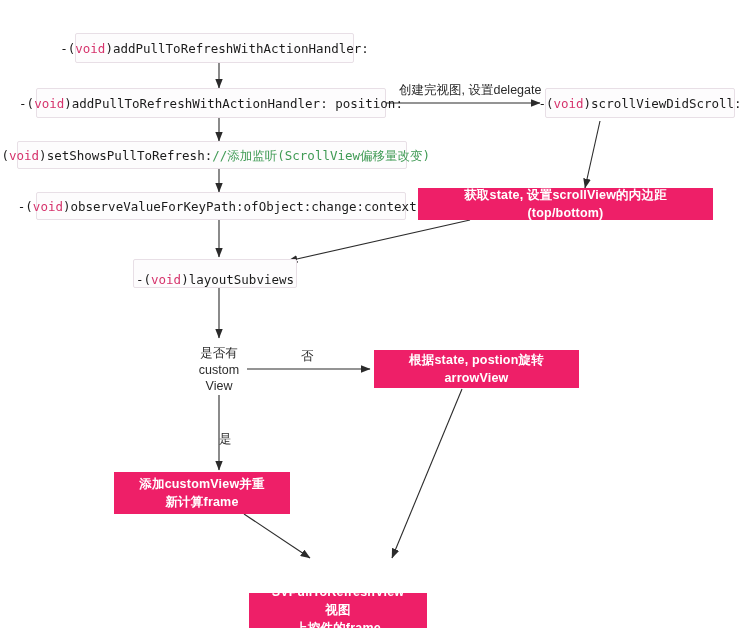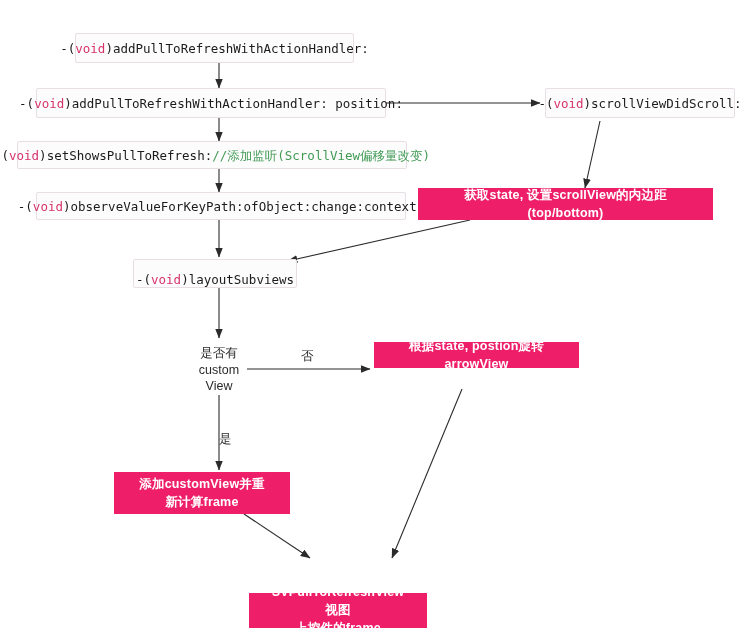--- a/index.html
+++ b/index.html
@@ -129,20 +129,21 @@
   </div>
 
   <div class="node code-box" style="left:36px; top:88px; width:350px; height:30px;justify-content:center;">
     <span><span>-(</span><span class="kw">void</span><span>)addPullToRefreshWithActionHandler: position:</span></span>
   </div>
 
   <div class="node code-box" style="left:545px; top:88px; width:190px; height:30px;">
     <span><span>-(</span><span class="kw">void</span><span>)scrollViewDidScroll:</span></span>
   </div>
 
+  <div class="edge-label cn" style="left:399px; top:82px;">创建完视图, 设置delegate</div>
 
   <div class="node code-box" style="left:17px; top:141px; width:390px; height:28px;">
     <span><span>-(</span><span class="kw">void</span><span>)setShowsPullToRefresh:</span><span class="comment">//添加监听(ScrollView偏移量改变)</span></span>
   </div>
 
   <div class="node code-box" style="left:36px; top:192px; width:370px; height:28px;">
     <span><span>-(</span><span class="kw">void</span><span>)observeValueForKeyPath:ofObject:change:context:</span></span>
   </div>
 
   <div class="node pink-box" style="left:418px; top:188px; width:295px; height:32px;">
@@ -156,21 +157,21 @@
   <div class="node decision" style="left:180px; top:344px; width:78px; height:52px;">
     <span>是否有</span>
     <span>custom</span>
     <span>View</span>
   </div>
 
   <div class="edge-label cn" style="left:301px; top:348px;">否</div>
 
   <div class="edge-label cn" style="left:219px; top:431px;">是</div>
 
-  <div class="node pink-box" style="left:374px; top:342px; width:205px; height:26px;">
+  <div class="node pink-box" style="left:374px; top:350px; width:205px; height:38px;">
     <span>根据state, postion旋转arrowView</span>
   </div>
 
   <div class="node pink-box" style="left:114px; top:472px; width:176px; height:42px;">
     <span>添加customView并重新计算frame</span>
   </div>
 
   <div class="node pink-box" style="left:249px; top:593px; width:178px; height:44px; flex-direction:column;">
     <span>计算SVPullToRefreshView视图</span>
     <span>上控件的frame</span>

